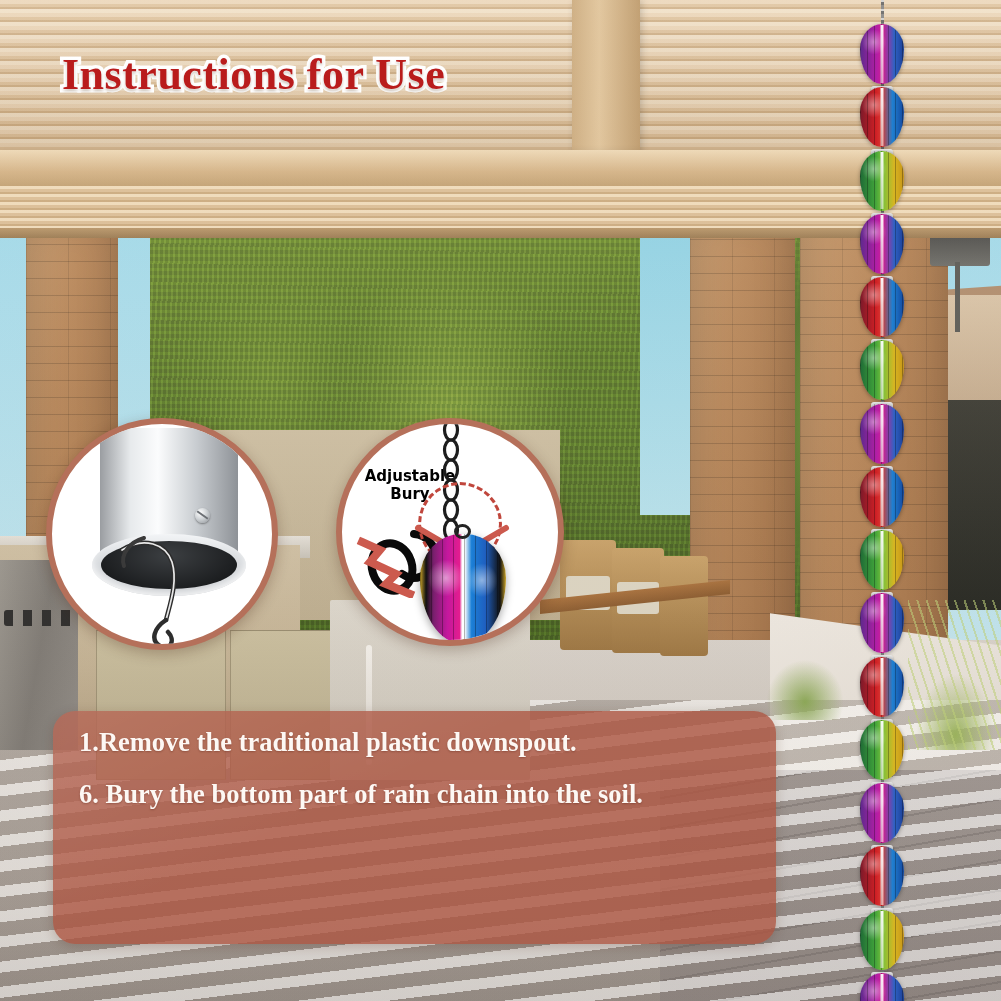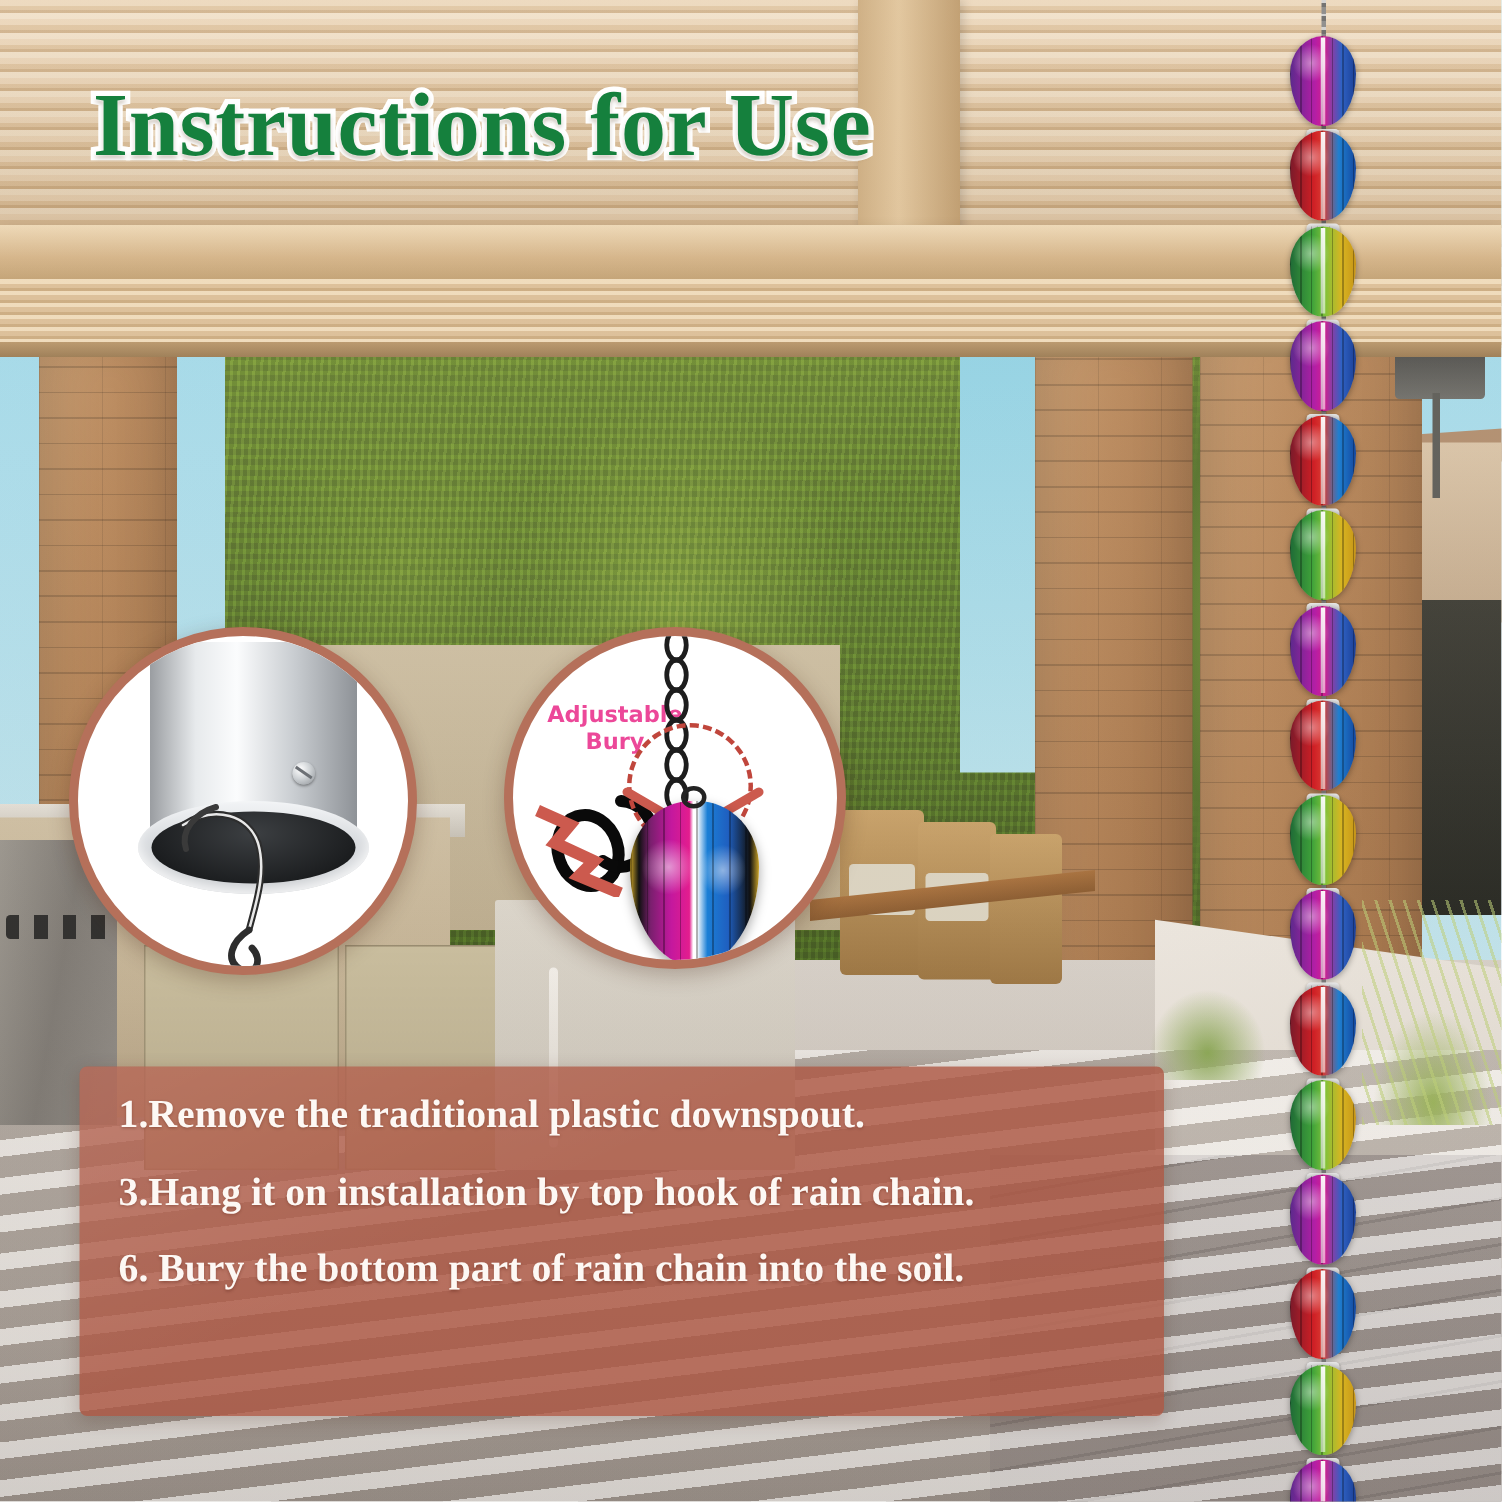--- a/index.html
+++ b/index.html
@@ -278,24 +278,24 @@
   .spacer::after{
     content:""; position:absolute; inset:2px 3px;
     background:repeating-linear-gradient(90deg, rgba(0,0,0,.22) 0 1px, rgba(0,0,0,0) 1px 4px);
   }
 
   
   .title {
     position:absolute; left:62px; top:52px;
     font-family:"Liberation Serif", "DejaVu Serif", serif;
     font-weight:700;
-    font-size:60px;
+    font-size:44px;
     line-height:1.05;
     letter-spacing:.5px;
-    color:#15803d;
+    color:#b91c1c;
     -webkit-text-stroke:7px #ffffff;
     paint-order:stroke fill;
     text-shadow:
       0 0 2px #fff, 0 2px 3px rgba(90,60,30,.35);
     white-space:nowrap;
   }
 
   
   .callout {
     position:absolute;
@@ -337,21 +337,21 @@
   }
   .shook { position:absolute; left:62px; top:108px; width:120px; height:120px; }
 
   
   .adj-label {
     position:absolute; left:6px; top:44px; width:124px;
     font-family:"DejaVu Sans","Liberation Sans", sans-serif;
     font-weight:700;
     font-size:15px;
     line-height:1.18;
-    color:#ec4899;
+    color:#000000;
     text-align:center;
   }
   .adj-label .l2 { display:block; }
   .links { position:absolute; left:14px; top:88px; width:106px; height:86px; }
   .hang-chain { position:absolute; left:92px; top:-4px; width:34px; height:150px; }
   .dash-circle {
     position:absolute; left:76px; top:58px; width:84px; height:84px;
     border:3px dashed #c0463c;
     border-radius:50%;
   }
@@ -375,21 +375,21 @@
   .cup-ring {
     position:absolute; left:112px; top:100px; width:17px; height:15px;
     border:3px solid #232323; border-radius:50%;
   }
   .red-arrows { position:absolute; left:70px; top:96px; width:100px; height:46px; }
 
   
   .panel {
     position:absolute; left:53px; top:711px; width:723px; height:233px;
     background:rgba(172,85,65,.80);
-    border-radius:5px;
+    border-radius:22px;
     box-shadow:0 3px 12px rgba(70,30,20,.22);
     overflow:hidden;
   }
   .panel-sheen {
     position:absolute; inset:0;
     background:linear-gradient(155deg, rgba(255,255,255,.10) 0%, rgba(255,255,255,0) 40%);
     pointer-events:none;
   }
   .steps {
     position:absolute; left:26px; top:18px; right:16px;
@@ -551,18 +551,17 @@
     </svg>
 
     <div class="cup"></div>
     <div class="cup-ring"></div>
   </div>
 
   <div class="panel">
     <div class="panel-sheen"></div>
     <div class="steps" id="steps-host">
         <div class="step">1.Remove the traditional plastic downspout.</div>
-        <div class="step">3.Hang it on installation by top hook of rain chain.</div>
         <div class="step">6. Bury the bottom part of rain chain into the soil.</div>
       </div>
   </div>
 
 </div>
 
 </body></html>

